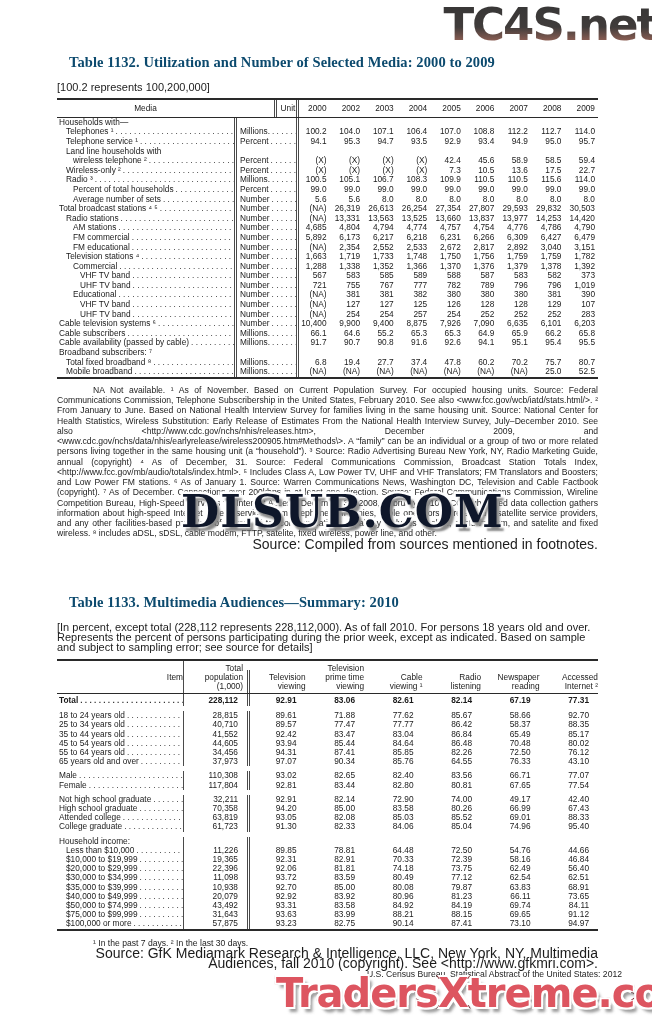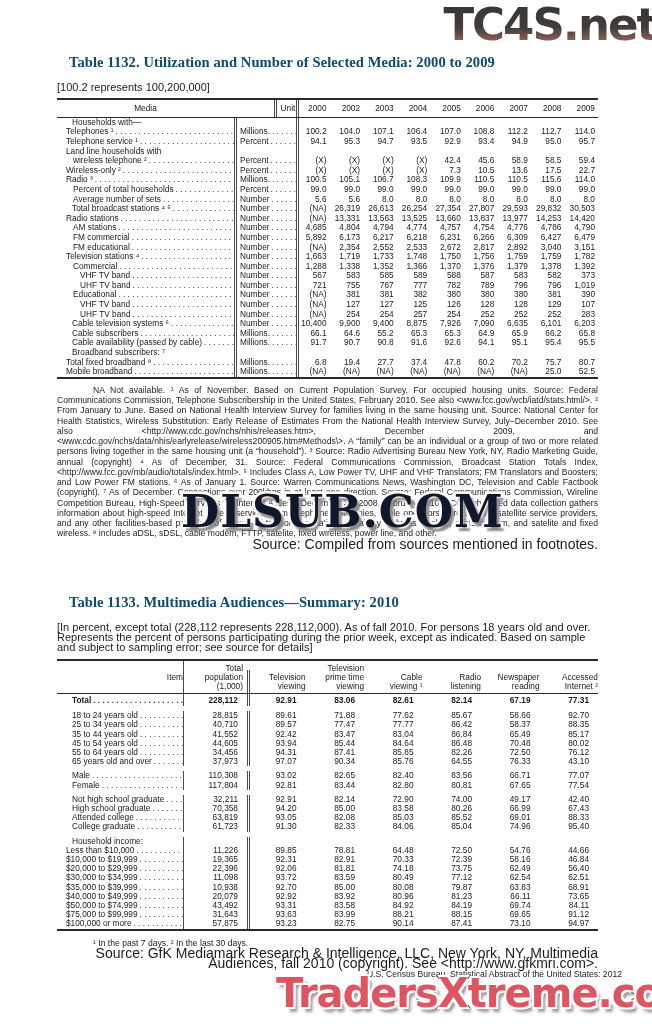--- a/index.html
+++ b/index.html
@@ -17,21 +17,21 @@
   .row{display:grid;}
   .hdr{border-bottom:1px solid #2a2a2a;}
   .c{min-width:0;}
   .lbl{display:flex;align-items:baseline;}
   .unit{display:flex;align-items:baseline;text-align:center;}
   .t{white-space:nowrap;}
   .dots{flex:1;overflow:hidden;white-space:nowrap;margin-left:2px;color:#333;}
   .dots::after{content:". . . . . . . . . . . . . . . . . . . . . . . . . . . . . . . . . . . . . . . . . . . . . . . . . . . . . . . . . . . .";}
   .v{text-align:right;padding-right:3px;}
   .gap{padding-top:5px;}
-  .i0{padding-left:2px;margin-left:13px;} .i1{padding-left:9px;} .i2{padding-left:16px;} .i3{padding-left:23px;}
+  .i0{padding-left:2px;} .i1{padding-left:9px;} .i2{padding-left:16px;} .i3{padding-left:23px;}
   
   .tbl1132 .row{grid-template-columns:177px 62px repeat(9,1fr);line-height:9.6px;}
   .tbl1132 .unit,.tbl1132 .h-unit{border-left:3px double #4a4a4a;padding-left:3px;}
   .tbl1132 .v0,.tbl1132 .hy0{border-left:3px double #4a4a4a;}
   .tbl1132 .hdr .c{padding-top:4px;padding-bottom:3px;}
   .h-media{text-align:center;}
   .tbl1132 .h-unit{text-align:center;margin-left:40px;}
   
   .tbl1133 .row{grid-template-columns:126px 64px repeat(6,1fr);line-height:9.2px;}
   .tbl1133 .pop,.tbl1133 .h-pop{border-left:1px solid #4a4a4a;text-align:right;padding-right:4px;}

